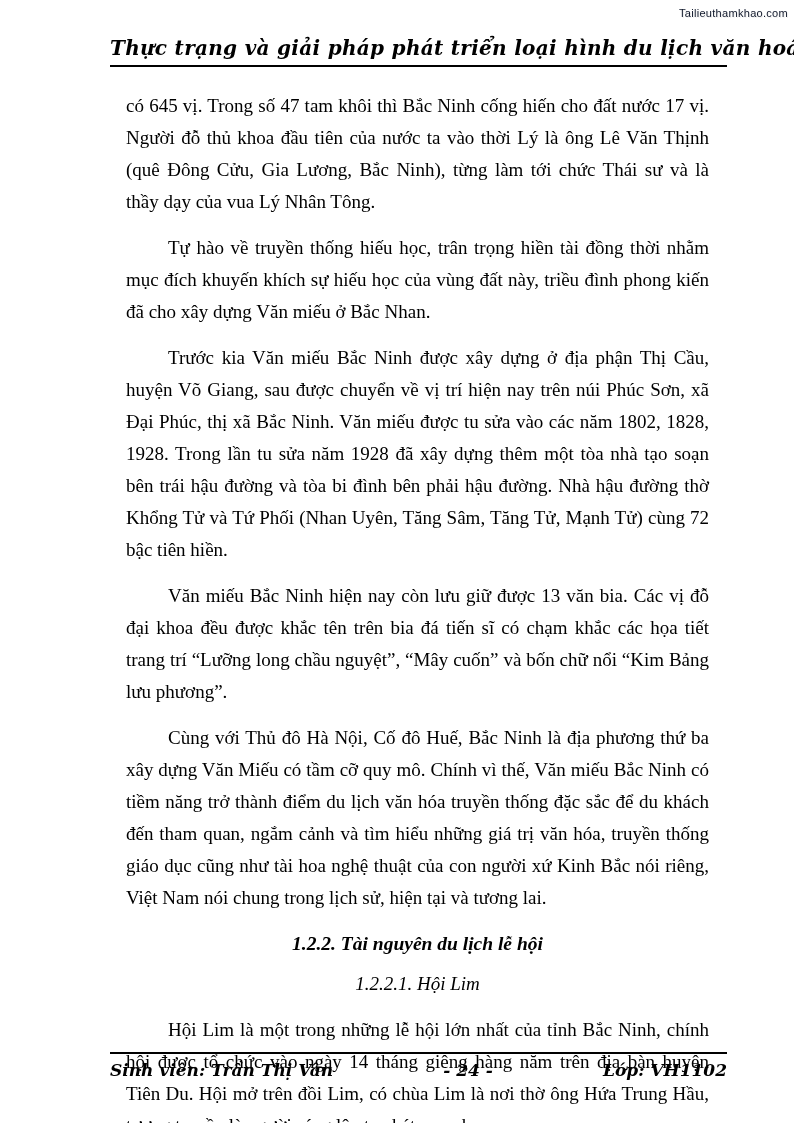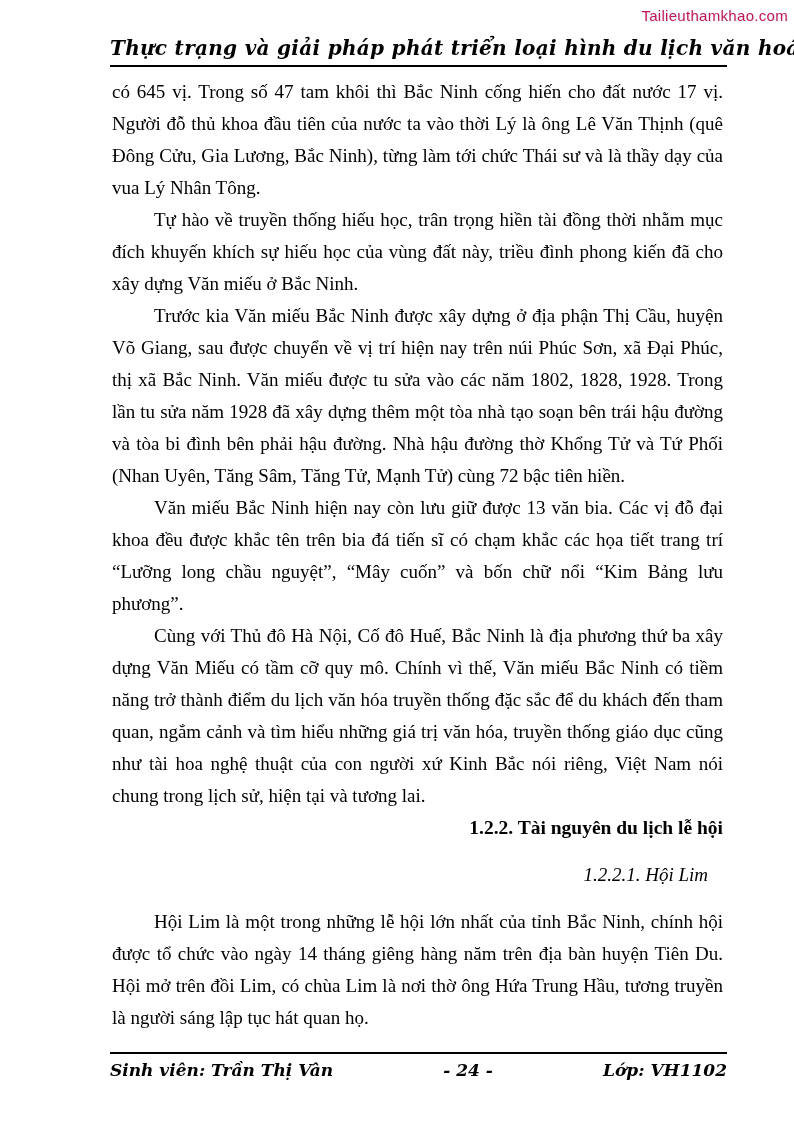--- a/index.html
+++ b/index.html
@@ -14,22 +14,22 @@
     background: #ffffff;
     color: #000000;
     font-family: "Liberation Serif", "DejaVu Serif", serif;
     overflow: hidden;
   }
   .watermark {
     position: absolute;
     top: 7px;
     right: 6px;
     font-family: "Liberation Sans", sans-serif;
-    font-size: 15px;
-    color: #be185d;
+    font-size: 11px;
+    color: #0f172a;
     text-shadow: 1px 1px 0 #efefef;
     letter-spacing: 0.3px;
   }
   .header {
     position: absolute;
     left: 110px;
     right: 67px;
     top: 36px;
     text-align: center;
     border-bottom: 2px solid #000;
@@ -44,41 +44,42 @@
   .content {
     position: absolute;
     left: 112px;
     right: 71px;
     top: 76px;
     font-size: 19px;
     line-height: 32px;
     text-align: justify;
   }
   .content p {
-    margin: 0;
+    margin: 14px;
     text-indent: 42px;
   }
   .content p.continuation {
     text-indent: 0;
   }
   .content p.stretch-last {
     text-align-last: justify;
   }
   .content .heading-bold {
     margin: 0;
     font-size: 19.5px;
     font-weight: bold;
-    text-align: right;
+    font-style: italic;
+    text-align: center;
   }
   .content .heading-sub {
-    margin: 15px;
+    margin: 8px;
     font-size: 19px;
     font-weight: normal;
     font-style: italic;
-    text-align: right;
+    text-align: center;
   }
   .footer {
     position: absolute;
     left: 110px;
     right: 67px;
     top: 1052px;
     border-top: 2px solid #000;
     padding-top: 6px;
     display: flex;
     justify-content: space-between;
@@ -96,21 +97,21 @@
 <div class="page">
 
   <div class="watermark">Tailieuthamkhao.com</div>
 
   <div class="header">
     <span>Thực trạng và giải pháp phát triển loại hình du lịch văn hoá ở Bắc Ninh</span>
   </div>
 
   <div class="content">
     <p class="continuation">có 645 vị. Trong số 47 tam khôi thì Bắc Ninh cống hiến cho đất nước 17 vị. Người đỗ thủ khoa đầu tiên của nước ta vào thời Lý là ông Lê Văn Thịnh (quê Đông Cửu, Gia Lương, Bắc Ninh), từng làm tới chức Thái sư và là thầy dạy của vua Lý Nhân Tông.</p>
-    <p>Tự hào về truyền thống hiếu học, trân trọng hiền tài đồng thời nhằm mục đích khuyến khích sự hiếu học của vùng đất này, triều đình phong kiến đã cho xây dựng Văn miếu ở Bắc Ninh.</p>
+    <p>Tự hào về truyền thống hiếu học, trân trọng hiền tài đồng thời nhằm mục đích khuyến khích sự hiếu học của vùng đất này, triều đình phong kiến đã cho xây dựng Văn miếu ở Bắc Nhan.</p>
     <p>Trước kia Văn miếu Bắc Ninh được xây dựng ở địa phận Thị Cầu, huyện Võ Giang, sau được chuyển về vị trí hiện nay trên núi Phúc Sơn, xã Đại Phúc, thị xã Bắc Ninh. Văn miếu được tu sửa vào các năm 1802, 1828, 1928. Trong lần tu sửa năm 1928 đã xây dựng thêm một tòa nhà tạo soạn bên trái hậu đường và tòa bi đình bên phải hậu đường. Nhà hậu đường thờ Khổng Tử và Tứ Phối (Nhan Uyên, Tăng Sâm, Tăng Tử, Mạnh Tử) cùng 72 bậc tiên hiền.</p>
     <p>Văn miếu Bắc Ninh hiện nay còn lưu giữ được 13 văn bia. Các vị đỗ đại khoa đều được khắc tên trên bia đá tiến sĩ có chạm khắc các họa tiết trang trí “Lưỡng long chầu nguyệt”, “Mây cuốn” và bốn chữ nổi “Kim Bảng lưu phương”.</p>
     <p>Cùng với Thủ đô Hà Nội, Cố đô Huế, Bắc Ninh là địa phương thứ ba xây dựng Văn Miếu có tầm cỡ quy mô. Chính vì thế, Văn miếu Bắc Ninh có tiềm năng trở thành điểm du lịch văn hóa truyền thống đặc sắc để du khách đến tham quan, ngắm cảnh và tìm hiểu những giá trị văn hóa, truyền thống giáo dục cũng như tài hoa nghệ thuật của con người xứ Kinh Bắc nói riêng, Việt Nam nói chung trong lịch sử, hiện tại và tương lai.</p>
     <h3 class="heading-bold">1.2.2. Tài nguyên du lịch lễ hội</h3>
     <h4 class="heading-sub">1.2.2.1. Hội Lim</h4>
     <p>Hội Lim là một trong những lễ hội lớn nhất của tỉnh Bắc Ninh, chính hội được tổ chức vào ngày 14 tháng giêng hàng năm trên địa bàn huyện Tiên Du. Hội mở trên đồi Lim, có chùa Lim là nơi thờ ông Hứa Trung Hầu, tương truyền là người sáng lập tục hát quan họ.</p>
   </div>
 
   <div class="footer">
     <span>Sinh viên: Trần Thị Vân</span>

